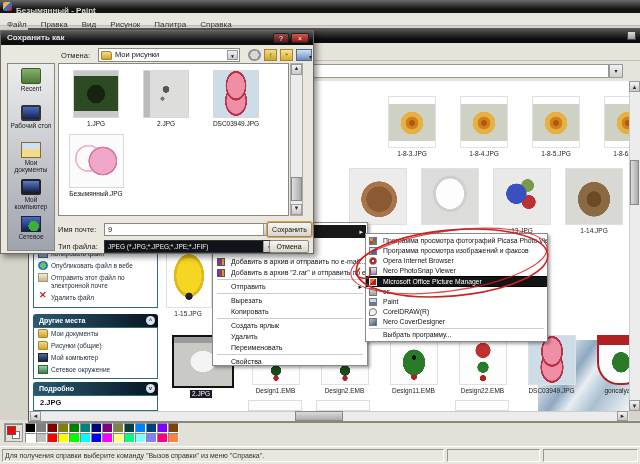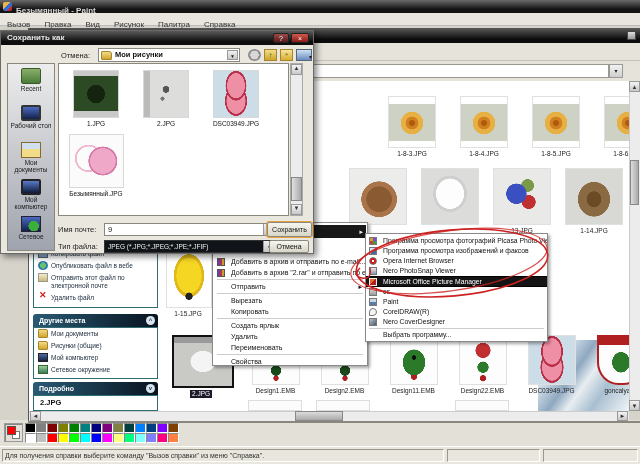--- a/index.html
+++ b/index.html
@@ -134,21 +134,21 @@
 .anno { left:0; top:0; z-index:50; pointer-events:none;}
 
 
 .dlg { left:0; top:30px; width:314px; height:224px; background:#e9e7de; border:1px solid #6a6a6a; box-shadow:3px 3px 6px rgba(0,0,0,.45); z-index:60;}
 .dlg-titlebar { position:absolute; left:0; top:0; width:100%; height:14px; background:linear-gradient(#5a5a5a,#0e0e0e 75%);padding-left:16px;}
 .dlg-title { position:absolute; left:6px; top:0; font-size:8px; font-weight:bold; color:#e8e8e8; line-height:14px;}
 .dlg-btn { position:absolute; top:2px; height:10px; font-size:7px; color:#fff; text-align:center; line-height:10px; border:1px solid #222; border-radius:2px;}
 .dlg-help { left:272px; width:16px; background:linear-gradient(#9a4a4a,#5a1a1a);}
 .dlg-close { left:290px; width:18px; background:linear-gradient(#d05a4a,#8a1a1a);}
 .dlg-label { position:absolute; font-size:7.5px; color:#222;}
-.folder-combo { position:absolute; left:97px; top:17px; width:142px; height:14px; background:#fff; border:1px solid #8a887e; font-size:7.5px; line-height:12px; color:#111; padding-left:16px;font-weight:bold;}
+.folder-combo { position:absolute; left:97px; top:17px; width:142px; height:14px; background:#fff; border:1px solid #8a887e; font-size:7.5px; line-height:12px; color:#111; padding-left:16px;}
 .fc-icon { position:absolute; left:2px; top:2px; width:11px; height:9px; background:linear-gradient(#f2dc8a,#d0a62a); border:1px solid #a8842a; border-radius:1px 3px 1px 1px;}
 .fc-drop { position:absolute; right:1px; top:1px; width:11px; height:10px; background:linear-gradient(#f0f0f0,#c8c8c8); border:1px solid #999; font-size:5px; text-align:center; line-height:10px; color:#222; padding:0;}
 .tb-ico { position:absolute; top:18px; width:13px; height:12px; font-size:8px; line-height:12px; text-align:center;}
 .ico-back { left:247px; background:radial-gradient(circle,#d8d8d8 0 55%,#9a9a9a 56%); border-radius:50%; border:1px solid #888;}
 .ico-up { left:263px; background:linear-gradient(#f2dc8a,#cfa52a); border:1px solid #a8842a; color:#2a7a2a; font-weight:bold;}
 .ico-new { left:279px; background:linear-gradient(#f6e49a,#d8ae34); border:1px solid #a8842a; color:#8a6a10;}
 .ico-views { left:295px; width:16px; background:linear-gradient(#cfe0f4,#6a8ac0); border:1px solid #567;}
 .ico-views::after { content:"\25BE"; position:absolute; right:-1px; top:1px; font-size:6px; color:#222;}
 .dside { position:absolute; left:6px; top:32px; width:48px; height:188px; background:linear-gradient(#ededed,#9fa3ad); border:1px solid #8a887e;}
 .dsi { text-align:center; padding-top:4px; height:37px;}
@@ -180,21 +180,21 @@
 
 <div class="abs paint-titlebar">
   <div class="abs paint-icon"></div>
   <div class="abs paint-title">Безымянный - Paint</div>
 </div>
 <div class="abs win-btn pt-min">–</div>
 <div class="abs win-btn pt-max">□</div>
 <div class="abs win-btn pt-close">×</div>
 <div class="abs paint-menubar">
   
-<span class="pmi">Вызов</span><span class="pmi">Правка</span><span class="pmi">Вид</span><span class="pmi">Рисунок</span><span class="pmi">Палитра</span><span class="pmi">Справка</span></div>
+<span class="pmi">Файл</span><span class="pmi">Правка</span><span class="pmi">Вид</span><span class="pmi">Рисунок</span><span class="pmi">Палитра</span><span class="pmi">Справка</span></div>
 <div class="abs paint-bottom"></div>
 <div class="abs color-indicator"></div>
 <div class="abs cur-bg"></div>
 <div class="abs cur-fg"></div>
 <div class="abs pal-row pal-row1">
   
 <span class="pc" style="background: rgb(0, 0, 0);"></span><span class="pc" style="background: rgb(128, 128, 128);"></span><span class="pc" style="background: rgb(128, 0, 0);"></span><span class="pc" style="background: rgb(128, 128, 0);"></span><span class="pc" style="background: rgb(0, 128, 0);"></span><span class="pc" style="background: rgb(0, 128, 128);"></span><span class="pc" style="background: rgb(0, 0, 128);"></span><span class="pc" style="background: rgb(128, 0, 128);"></span><span class="pc" style="background: rgb(128, 128, 64);"></span><span class="pc" style="background: rgb(0, 64, 64);"></span><span class="pc" style="background: rgb(0, 128, 255);"></span><span class="pc" style="background: rgb(0, 64, 128);"></span><span class="pc" style="background: rgb(128, 0, 255);"></span><span class="pc" style="background: rgb(128, 64, 0);"></span></div>
 <div class="abs pal-row pal-row2">
   
 <span class="pc" style="background: rgb(255, 255, 255);"></span><span class="pc" style="background: rgb(192, 192, 192);"></span><span class="pc" style="background: rgb(255, 0, 0);"></span><span class="pc" style="background: rgb(255, 255, 0);"></span><span class="pc" style="background: rgb(0, 255, 0);"></span><span class="pc" style="background: rgb(0, 255, 255);"></span><span class="pc" style="background: rgb(0, 0, 255);"></span><span class="pc" style="background: rgb(255, 0, 255);"></span><span class="pc" style="background: rgb(255, 255, 128);"></span><span class="pc" style="background: rgb(0, 255, 128);"></span><span class="pc" style="background: rgb(128, 255, 255);"></span><span class="pc" style="background: rgb(128, 128, 255);"></span><span class="pc" style="background: rgb(255, 0, 128);"></span><span class="pc" style="background: rgb(255, 128, 64);"></span></div>

